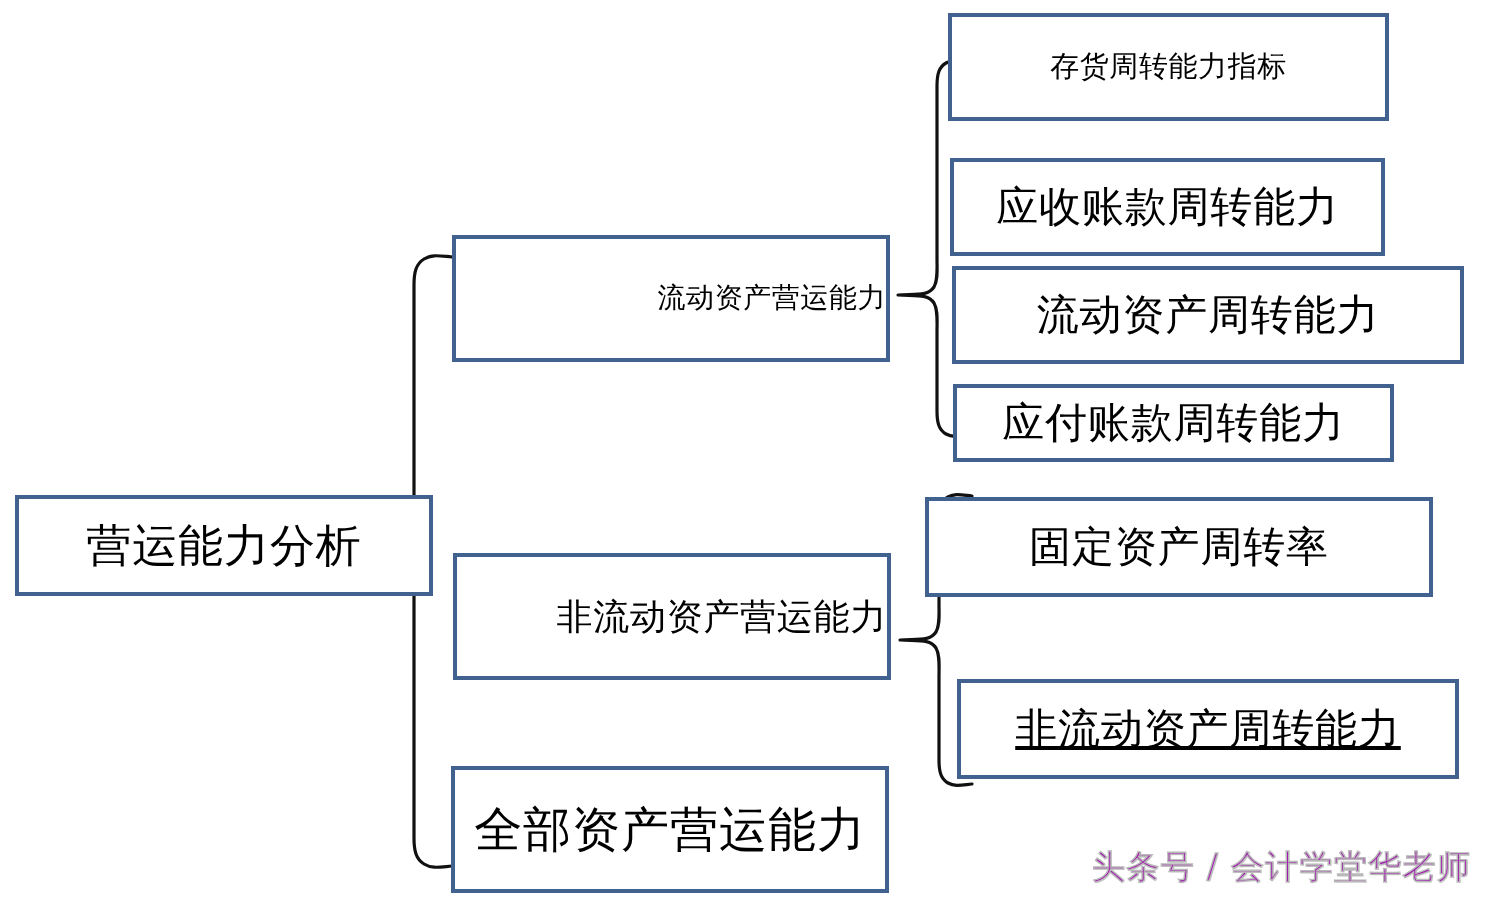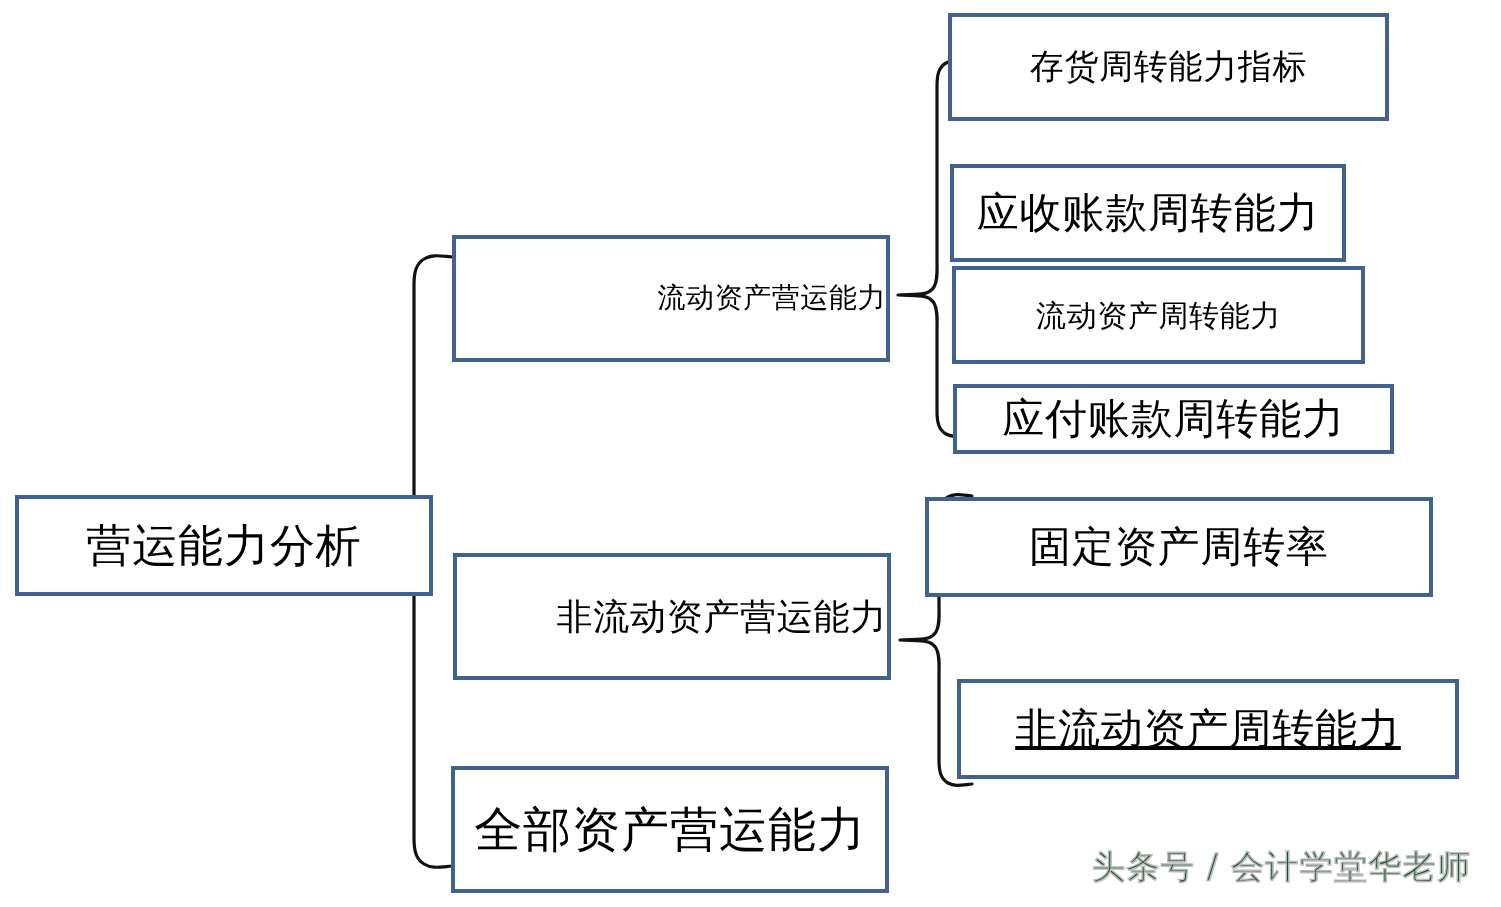--- a/index.html
+++ b/index.html
@@ -66,41 +66,41 @@
     width: 438px;
     height: 127px;
     font-size: 48px;
   }
   
   #node-l3a-0 {
     left: 948px;
     top: 13px;
     width: 441px;
     height: 108px;
-    font-size: 34px;
+    font-size: 29px;
   }
   #node-l3a-1 {
     left: 950px;
-    top: 164px;
-    width: 396px;
+    top: 158px;
+    width: 435px;
     height: 98px;
     font-size: 42px;
   }
   #node-l3a-2 {
     left: 952px;
     top: 266px;
-    width: 413px;
+    width: 512px;
     height: 98px;
-    font-size: 30px;
+    font-size: 42px;
   }
   #node-l3a-3 {
     left: 953px;
     top: 384px;
     width: 441px;
-    height: 70px;
+    height: 78px;
     font-size: 42px;
   }
   
   #node-l3b-0 {
     left: 925px;
     top: 497px;
     width: 508px;
     height: 100px;
     font-size: 42px;
   }
@@ -121,21 +121,21 @@
     height: 907px;
     pointer-events: none;
   }
   
   #watermark {
     position: absolute;
     left: 1092px;
     top: 845px;
     font-size: 33px;
     font-family: "DejaVu Serif", "Liberation Serif", serif;
-    color: #14532d;
+    color: #a21caf;
     -webkit-text-stroke: 1.4px #b9b9b9;
     text-shadow: 1px 1px 0 #d8d8d8;
     white-space: nowrap;
     letter-spacing: 0.04em;
   }
 </style>
 </head>
 <body>
 
 <div id="canvas">

